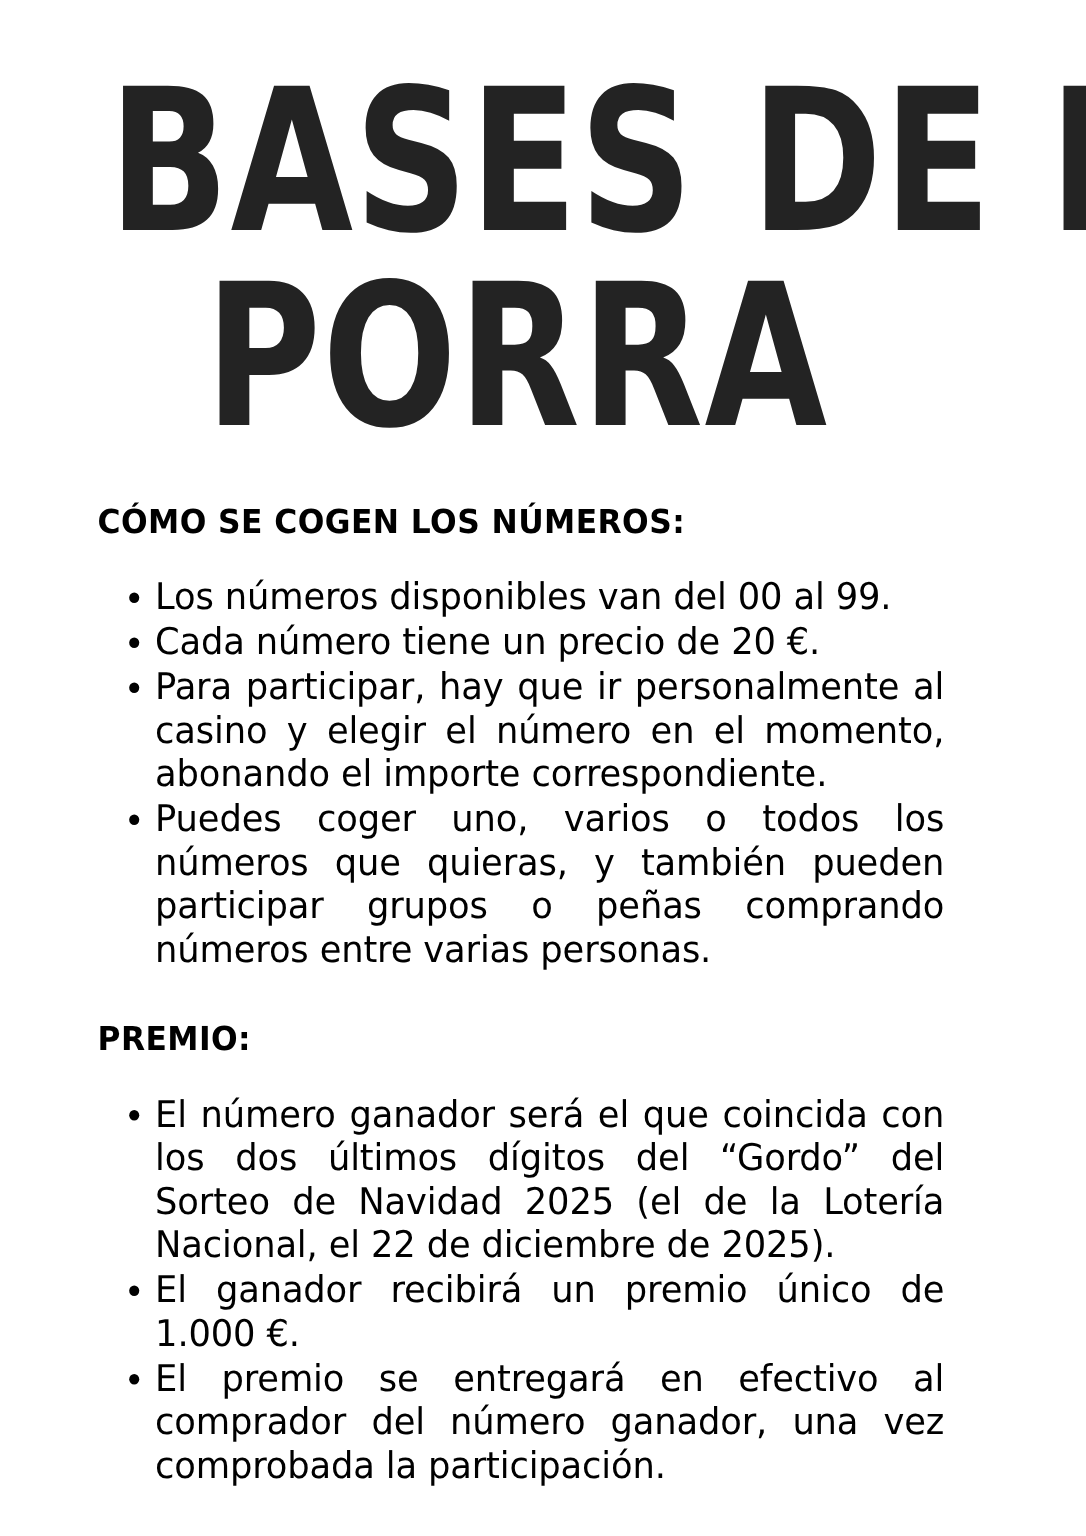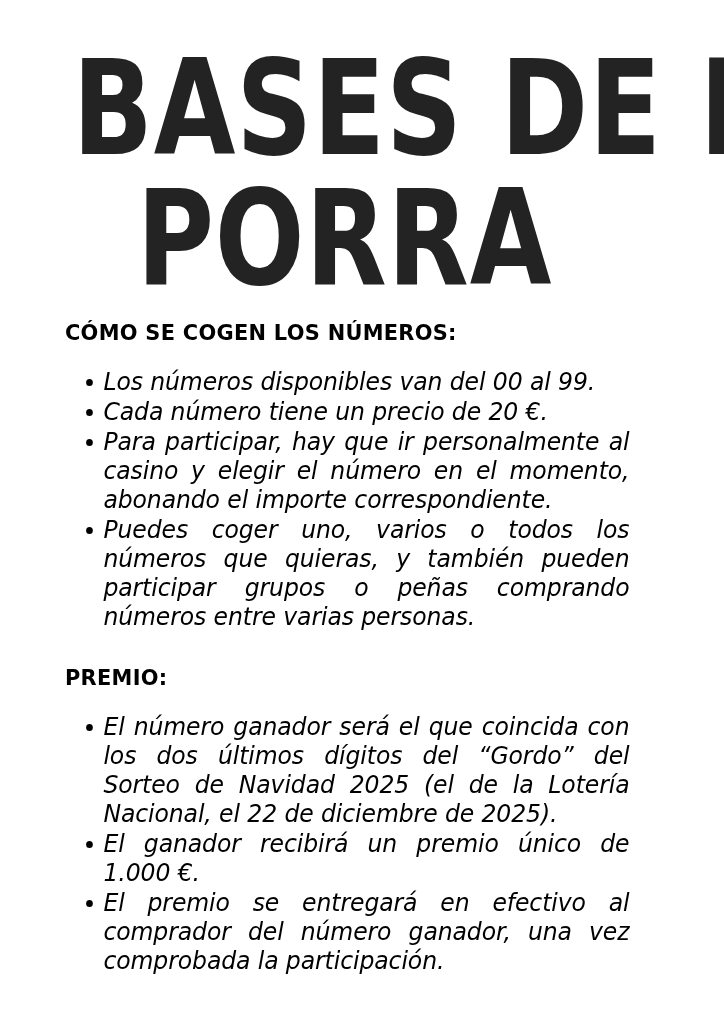--- a/index.html
+++ b/index.html
@@ -48,21 +48,21 @@
     font-size: 132px;
     letter-spacing: 1px;
     transform: scaleX(0.80) translateX(-22px);
     transform-origin: 50% 50%;
     margin-top: 2px;
   }
 
   
   .content {
     position: absolute;
-    top: 320px;
+    top: 336px;
     left: 65px;
     width: 595px;
   }
 
   .section-heading {
     color: #000000;
     font-family: "DejaVu Sans", sans-serif;
     font-weight: 700;
     font-size: 22px;
     letter-spacing: 0.3px;
@@ -72,21 +72,20 @@
     white-space: nowrap;
   }
 
   .heading-1 { margin: 0 0 22px 0; }
   .heading-2 { margin: 34px 0 22px 0; }
 
   ul.bullets {
     list-style: none;
     margin: 0;
     padding: 0;
-    font-style: italic;
   }
 
   ul.bullets > li {
     position: relative;
     margin: 0 0 1px 0;
     padding: 0 7px 0 40px;
     color: #000000;
     font-family: "DejaVu Sans", sans-serif;
     font-weight: 400;
     font-size: 24.5px;

